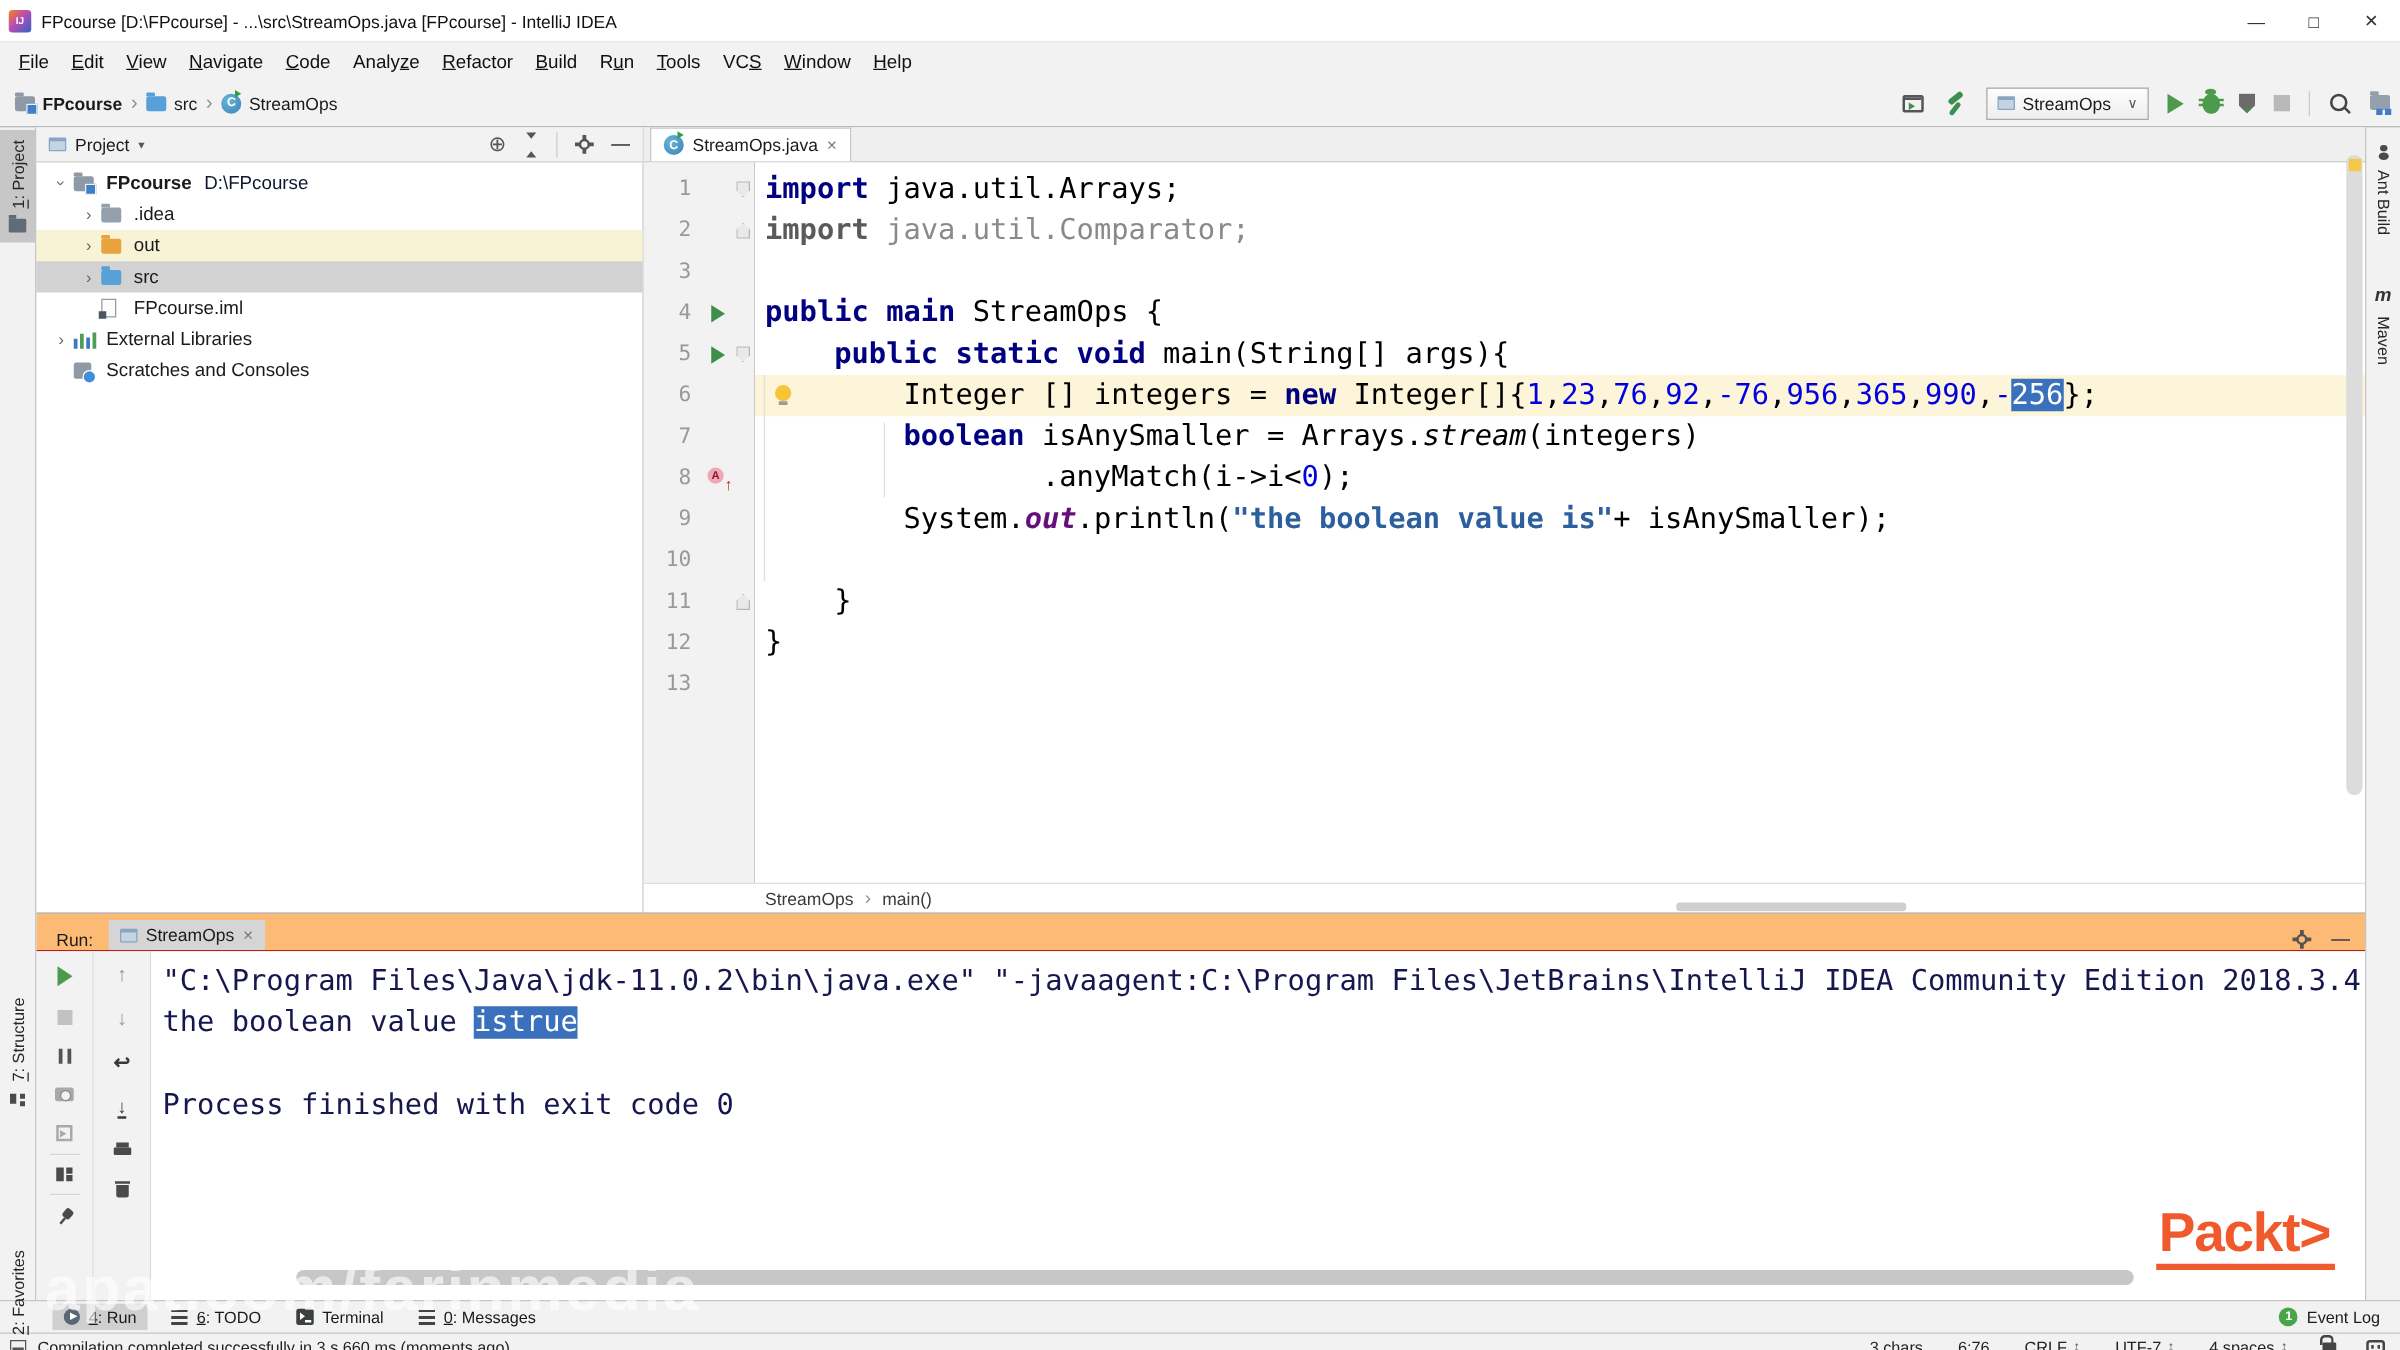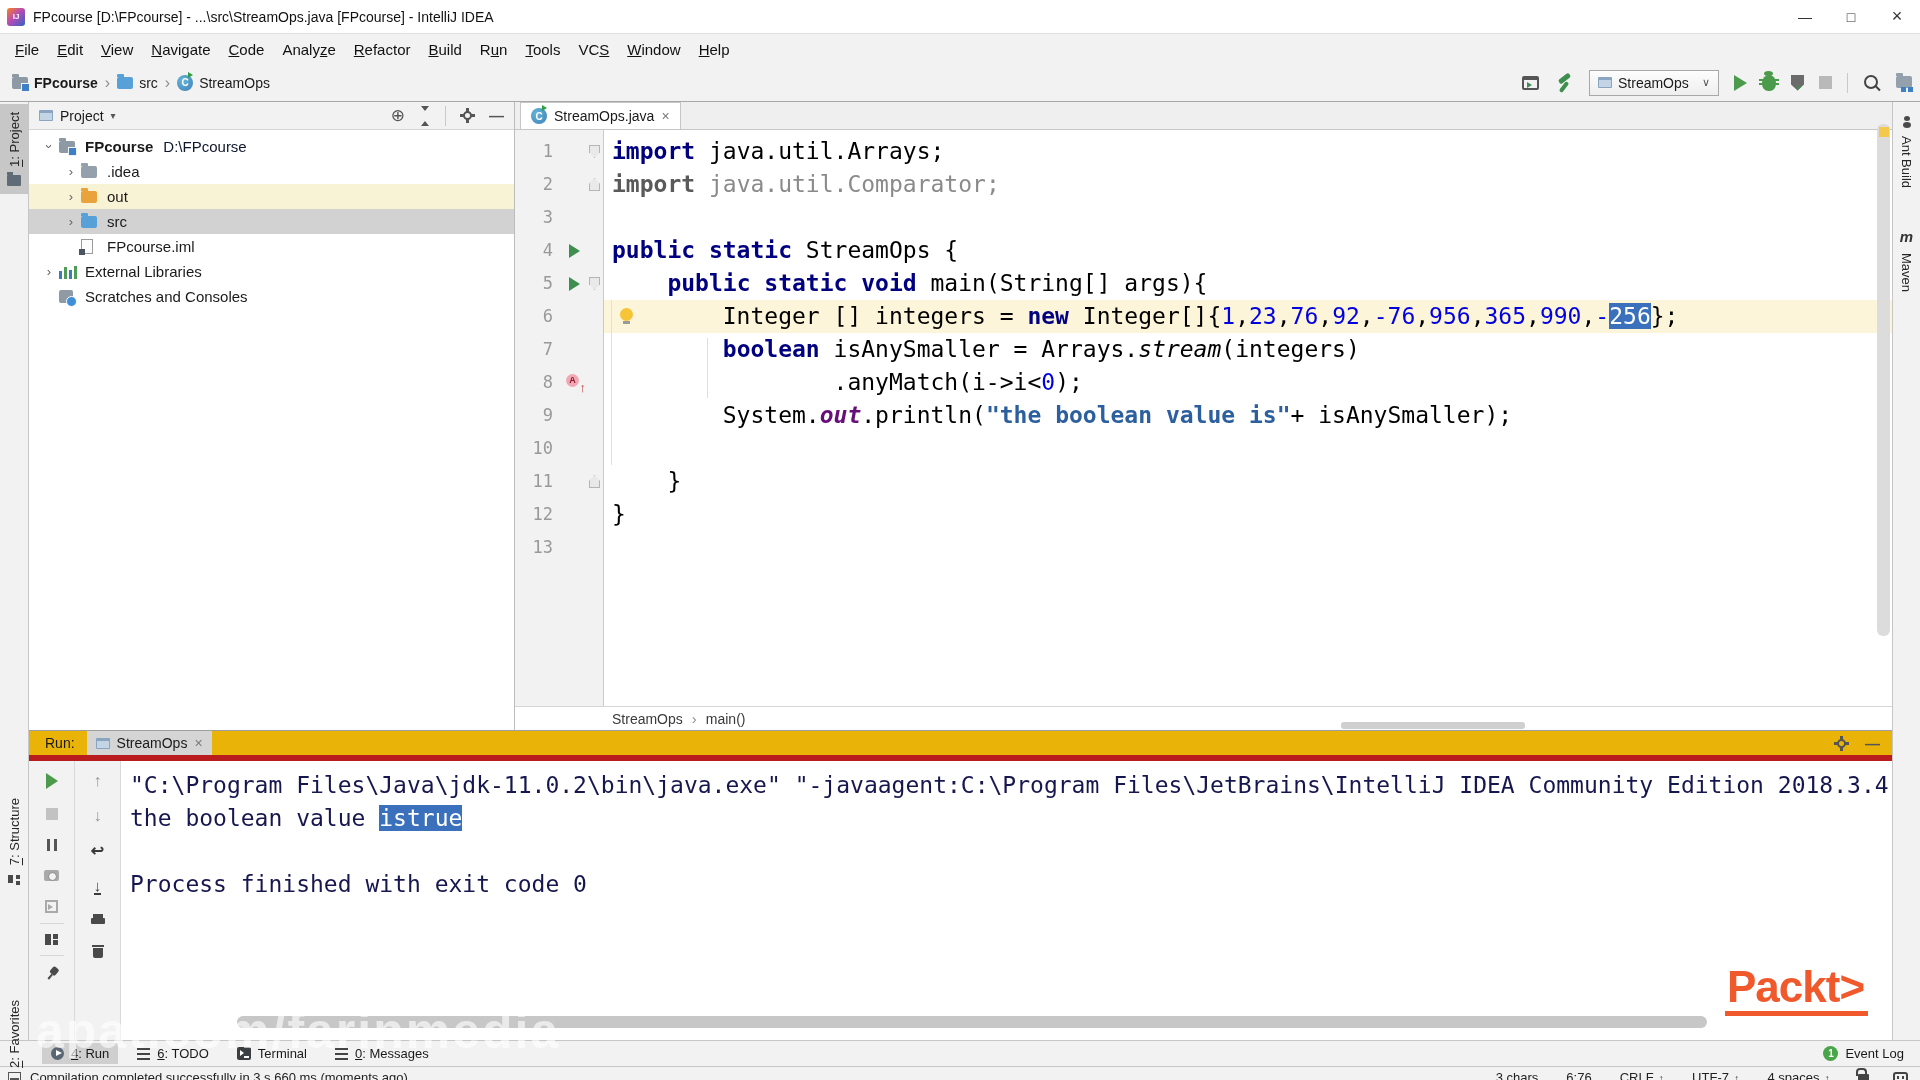--- a/index.html
+++ b/index.html
@@ -164,21 +164,21 @@
   .bulb::after { content:''; position:absolute; left:3px; bottom:-3px; width:7px; height:3px; background:#9a9a9a; }
   .amod { position:absolute; left:1px; top:7px; width:20px; height:18px; }
   .amod-c { position:absolute; left:0; top:1px; width:13px; height:13px; border-radius:50%; background:#f0a8b4; color:#8b1a2d;
     font-size:9px; font-weight:bold; display:flex; align-items:center; justify-content:center; font-family:"Liberation Sans",sans-serif; }
   .amod-a { position:absolute; right:0; top:-2px; color:#c03030; font-size:13px; font-weight:bold; font-family:"Liberation Sans",sans-serif; }
   .crumbbar { height:24px; border-top:1px solid #d6d6d6; display:flex; align-items:center; padding-left:97px; gap:9px; font-size:14px; background:#fff; color:#3a3a3a; }
   .ed-crumb-sep { color:#909090; font-size:15px; }
 
   
   .run-panel { height:310px; border-top:1px solid #9f9f9f; display:flex; flex-direction:column; background:#fff; }
-  .run-header { height:30px; background:#eab308; border-bottom:6px solid #b91c1c; display:flex; align-items:center; padding:0 12px 0 16px; gap:12px; font-size:14px; }
+  .run-header { height:30px; background:#fdba74; border-bottom:1px solid #b91c1c; display:flex; align-items:flex-end; padding:0 12px 0 16px; gap:12px; font-size:14px; }
   .run-tab { background:#d5d5d5; display:flex; align-items:center; gap:7px; padding:4px 9px; }
   .run-hdr-icons { margin-left:auto; display:flex; align-items:center; gap:16px; }
   .run-body { flex:1; display:flex; min-height:0; }
   .run-col { width:46px; border-right:1px solid #d9d9d9; display:flex; flex-direction:column; align-items:center; padding-top:12px; gap:19px; background:#f2f2f2; }
   .rc-tri { width:0; height:0; border:8px solid transparent; border-left:12px solid #4c9b4c; border-right:none; }
   .rc-stop { width:12px; height:12px; background:#c2c2c2; }
   .rc-pause { width:10px; height:12px; border-left:3px solid #555; border-right:3px solid #555; }
   .rc-cam { width:15px; height:11px; background:#a9a9a9; border-radius:2px; position:relative; }
   .rc-cam::after { content:''; position:absolute; left:4px; top:2px; width:7px; height:7px; border-radius:50%; background:#f2f2f2; border:1px solid #888; }
   .rc-exit { width:13px; height:13px; border:2px solid #a9a9a9; position:relative; }
@@ -440,21 +440,21 @@
                   <span class="gut-icon"></span>
                   <span class="gut-fold"></span>
                   <span class="code-text"></span>
                 </div>
                 <div class="code-line">
                   <span class="gut-num">4</span>
                   <span class="gut-icon">
                     <span class="run-mark"></span>
                   </span>
                   <span class="gut-fold"></span>
-                  <span class="code-text"><span class="tk-k">public static</span><span class="tk-t"> StreamOps {</span></span>
+                  <span class="code-text"><span class="tk-k">public main</span><span class="tk-t"> StreamOps {</span></span>
                 </div>
                 <div class="code-line">
                   <span class="gut-num">5</span>
                   <span class="gut-icon">
                     <span class="run-mark"></span>
                   </span>
                   <span class="gut-fold">
                     <span class="fold-mark fd"></span>
                   </span>
                   <span class="code-text"><span class="tk-t">    </span><span class="tk-k">public static void</span><span class="tk-t"> main(String[] args){</span></span>

